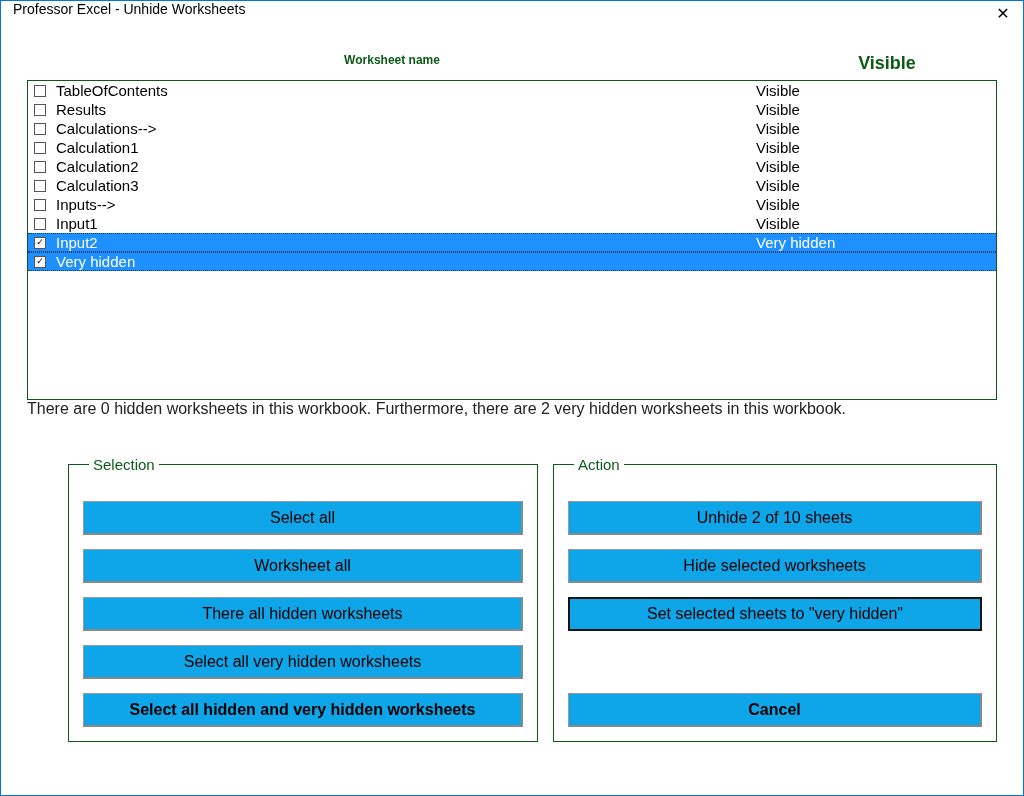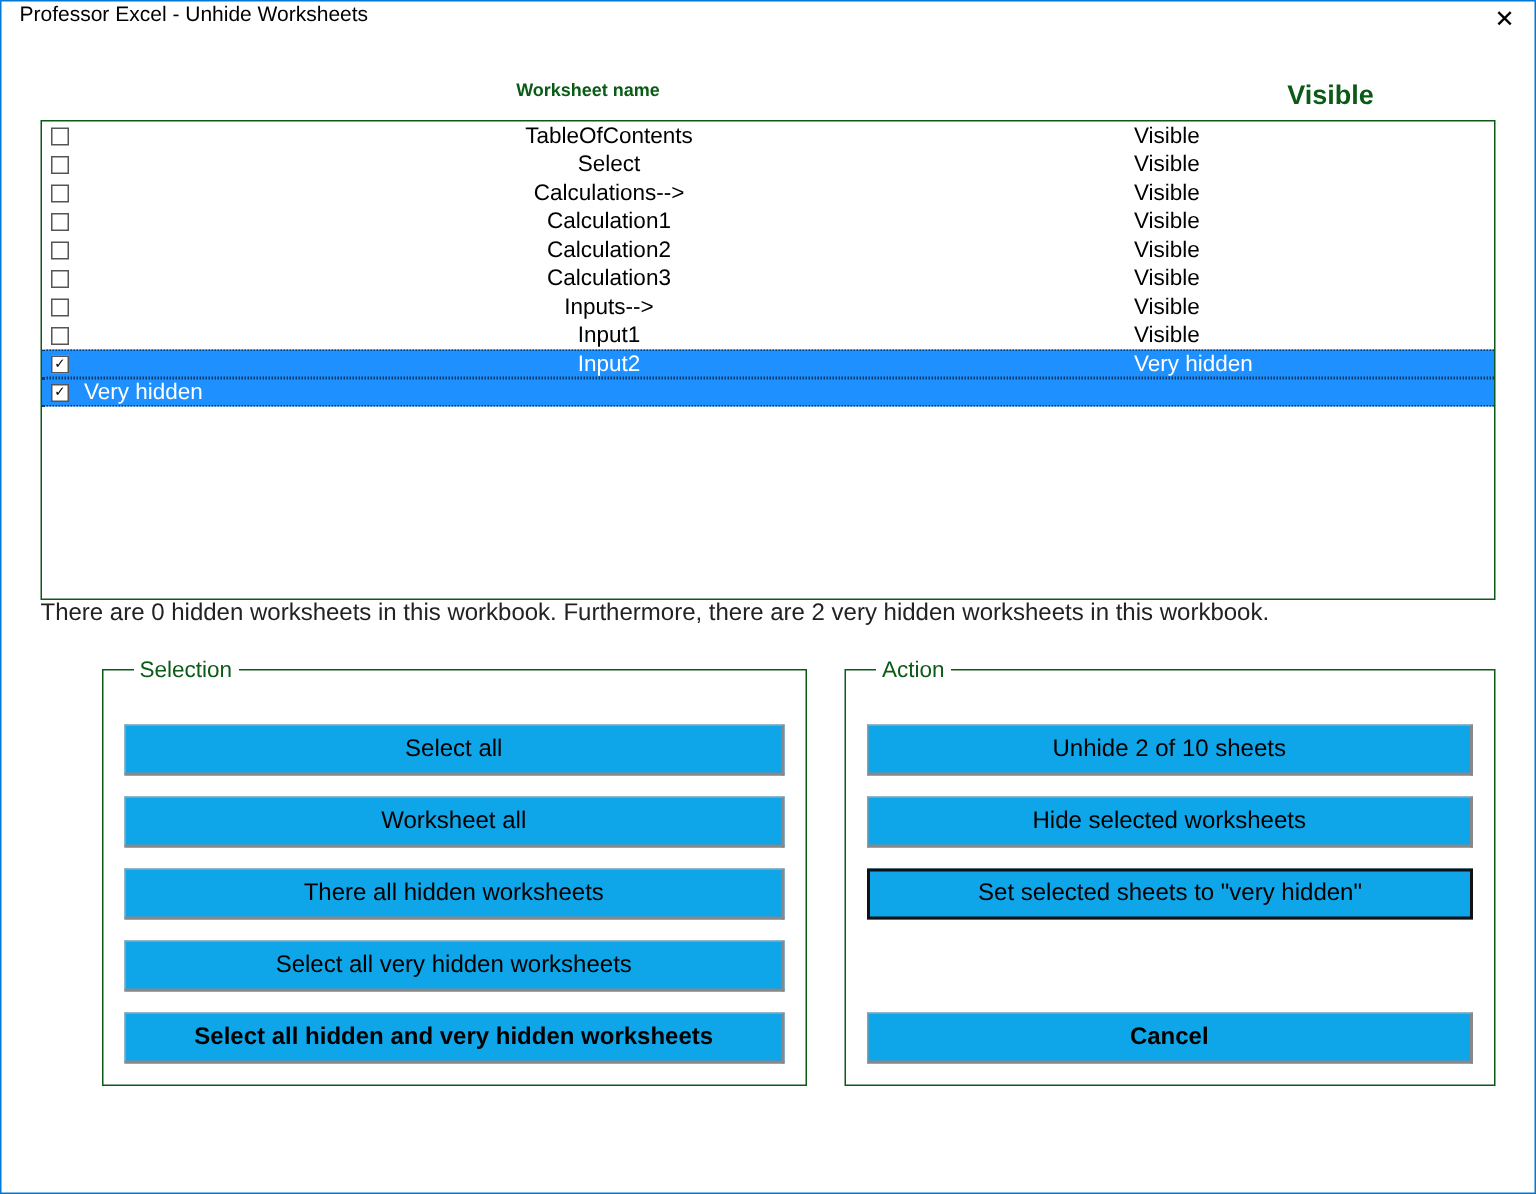--- a/index.html
+++ b/index.html
@@ -84,34 +84,33 @@
     font-size: 9px;
     line-height: 9px;
     background: #fff;
     color: #000;
     flex-shrink: 0;
   }
   .listrow.selected .chk { color:#000; }
   .listrow .wname {
     flex: 0 0 700px;
     white-space: nowrap;
-    text-align: center;
   }
   .listrow .wvis {
     flex: 1;
     white-space: nowrap;
   }
   .status-text {
     font-size: 16px;
     color: #222;
   }
   .groups {
     display: flex;
-    gap: 25px;
-    margin-top: 20px;
+    gap: 15px;
+    margin-top: 38px;
     padding-left: 41px;
   }
   fieldset.group {
     position: relative;
     border: 1px solid #0b5b17;
     padding: 28px 14px 14px 14px;
     margin: 0;
   }
   fieldset.group legend {
     color: #0b5b17;
@@ -157,21 +156,21 @@
   </div>
 
   <div class="listbox" id="listbox">
       <div class="listrow">
         <span class="chk"></span>
         <span class="wname">TableOfContents</span>
         <span class="wvis">Visible</span>
       </div>
       <div class="listrow">
         <span class="chk"></span>
-        <span class="wname">Select</span>
+        <span class="wname">Results</span>
         <span class="wvis">Visible</span>
       </div>
       <div class="listrow">
         <span class="chk"></span>
         <span class="wname">Calculations--&gt;</span>
         <span class="wvis">Visible</span>
       </div>
       <div class="listrow">
         <span class="chk"></span>
         <span class="wname">Calculation1</span>

